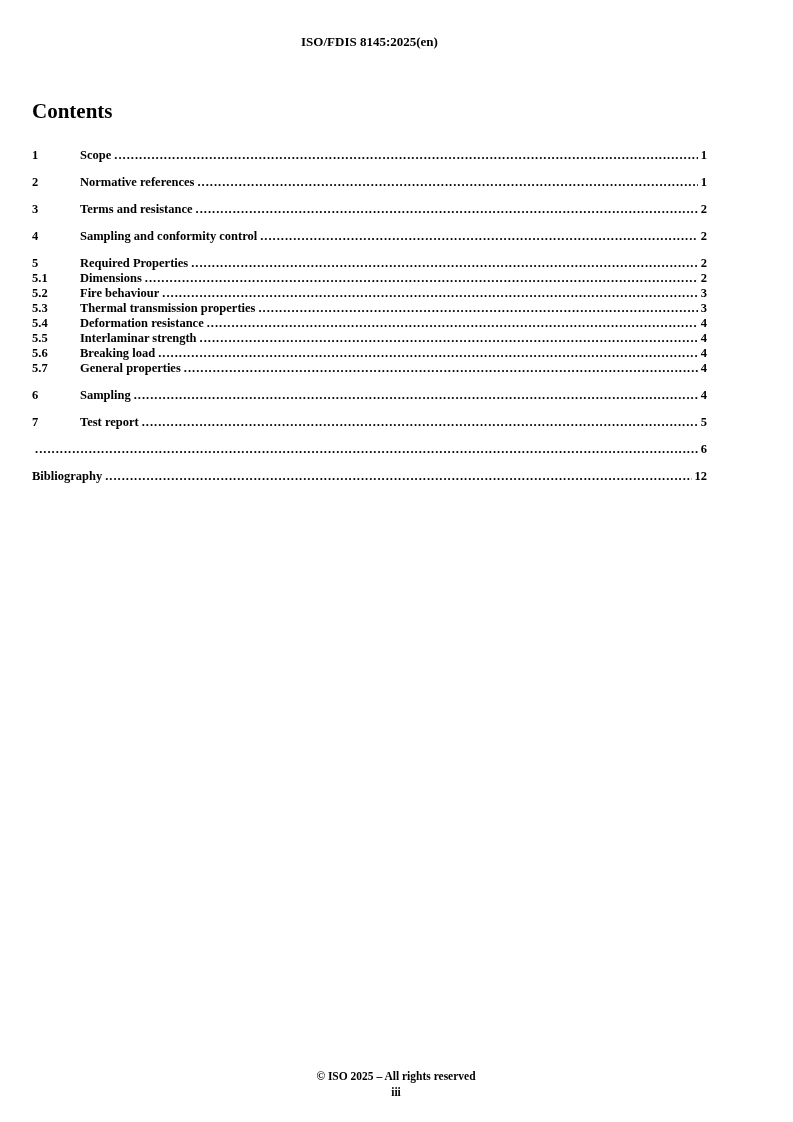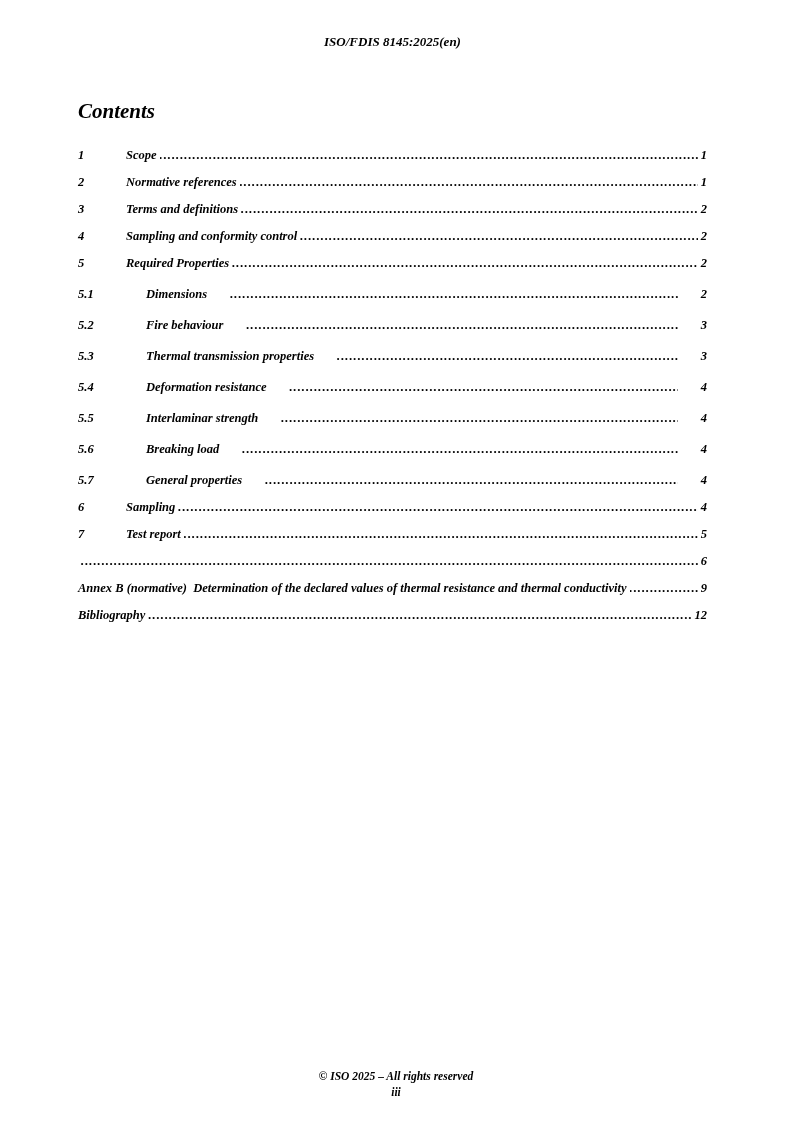--- a/index.html
+++ b/index.html
@@ -7,22 +7,21 @@
   body {
     width: 793px; height: 1122px;
     background: #ffffff;
     color: #000000;
     font-family: "Liberation Serif", serif;
     position: relative;
     overflow: hidden;
   }
   .page {
     position: absolute; inset: 0;
-    padding: 34px 86px 0 78px;
-    font-style: italic;
+    padding: 34px 86px 0 32px;
   }
   .doc-header {
     text-align: center;
     font-weight: bold;
     font-size: 13px;
     line-height: 16px;
   }
   .contents-title {
     font-size: 21px;
     font-weight: bold;
@@ -32,21 +31,21 @@
   .toc { width: 100%; }
   .toc-row {
     display: flex;
     align-items: flex-end;
     font-weight: bold;
     font-size: 12.5px;
     line-height: 15px;
   }
   .toc-row.level1 { margin-top: 12px; }
   .toc-row.level1:first-child { margin-top: 0; }
-  .toc-row.level2 { margin-top: 16px; gap: 20px; }
+  .toc-row.level2 { margin-top: 0; }
   .toc-number { flex: 0 0 48px; }
   .no-number .toc-label { padding-left: 48px; text-indent: -48px; }
   .toc-label { flex: 0 1 auto; }
   .leader {
     flex: 1 1 0%;
     min-width: 10px;
     overflow: hidden;
     white-space: nowrap;
     margin: 0 3px;
   }
@@ -86,21 +85,21 @@
 
   <div class="toc-row level1">
     <span class="toc-number">2</span>
     <span class="toc-label">Normative references</span>
     <span class="leader"></span>
     <span class="toc-page">1</span>
   </div>
 
   <div class="toc-row level1">
     <span class="toc-number">3</span>
-    <span class="toc-label">Terms and definitions</span>
+    <span class="toc-label">Terms and resistance</span>
     <span class="leader"></span>
     <span class="toc-page">2</span>
   </div>
 
   <div class="toc-row level1">
     <span class="toc-number">4</span>
     <span class="toc-label">Sampling and conformity control</span>
     <span class="leader"></span>
     <span class="toc-page">2</span>
   </div>
@@ -174,26 +173,20 @@
     <span class="leader"></span>
     <span class="toc-page">5</span>
   </div>
 
   <div class="toc-row level1 no-number">
 
     <span class="leader"></span>
     <span class="toc-page">6</span>
   </div>
 
-  <div class="toc-row level1 no-number">
-
-    <span class="toc-label">Annex B (normative)&nbsp; Determination of the declared values of thermal resistance and thermal conductivity</span>
-    <span class="leader"></span>
-    <span class="toc-page">9</span>
-  </div>
 
   <div class="toc-row level1 no-number">
 
     <span class="toc-label">Bibliography</span>
     <span class="leader"></span>
     <span class="toc-page">12</span>
   </div>
 </div>
 
   <div class="doc-footer">

